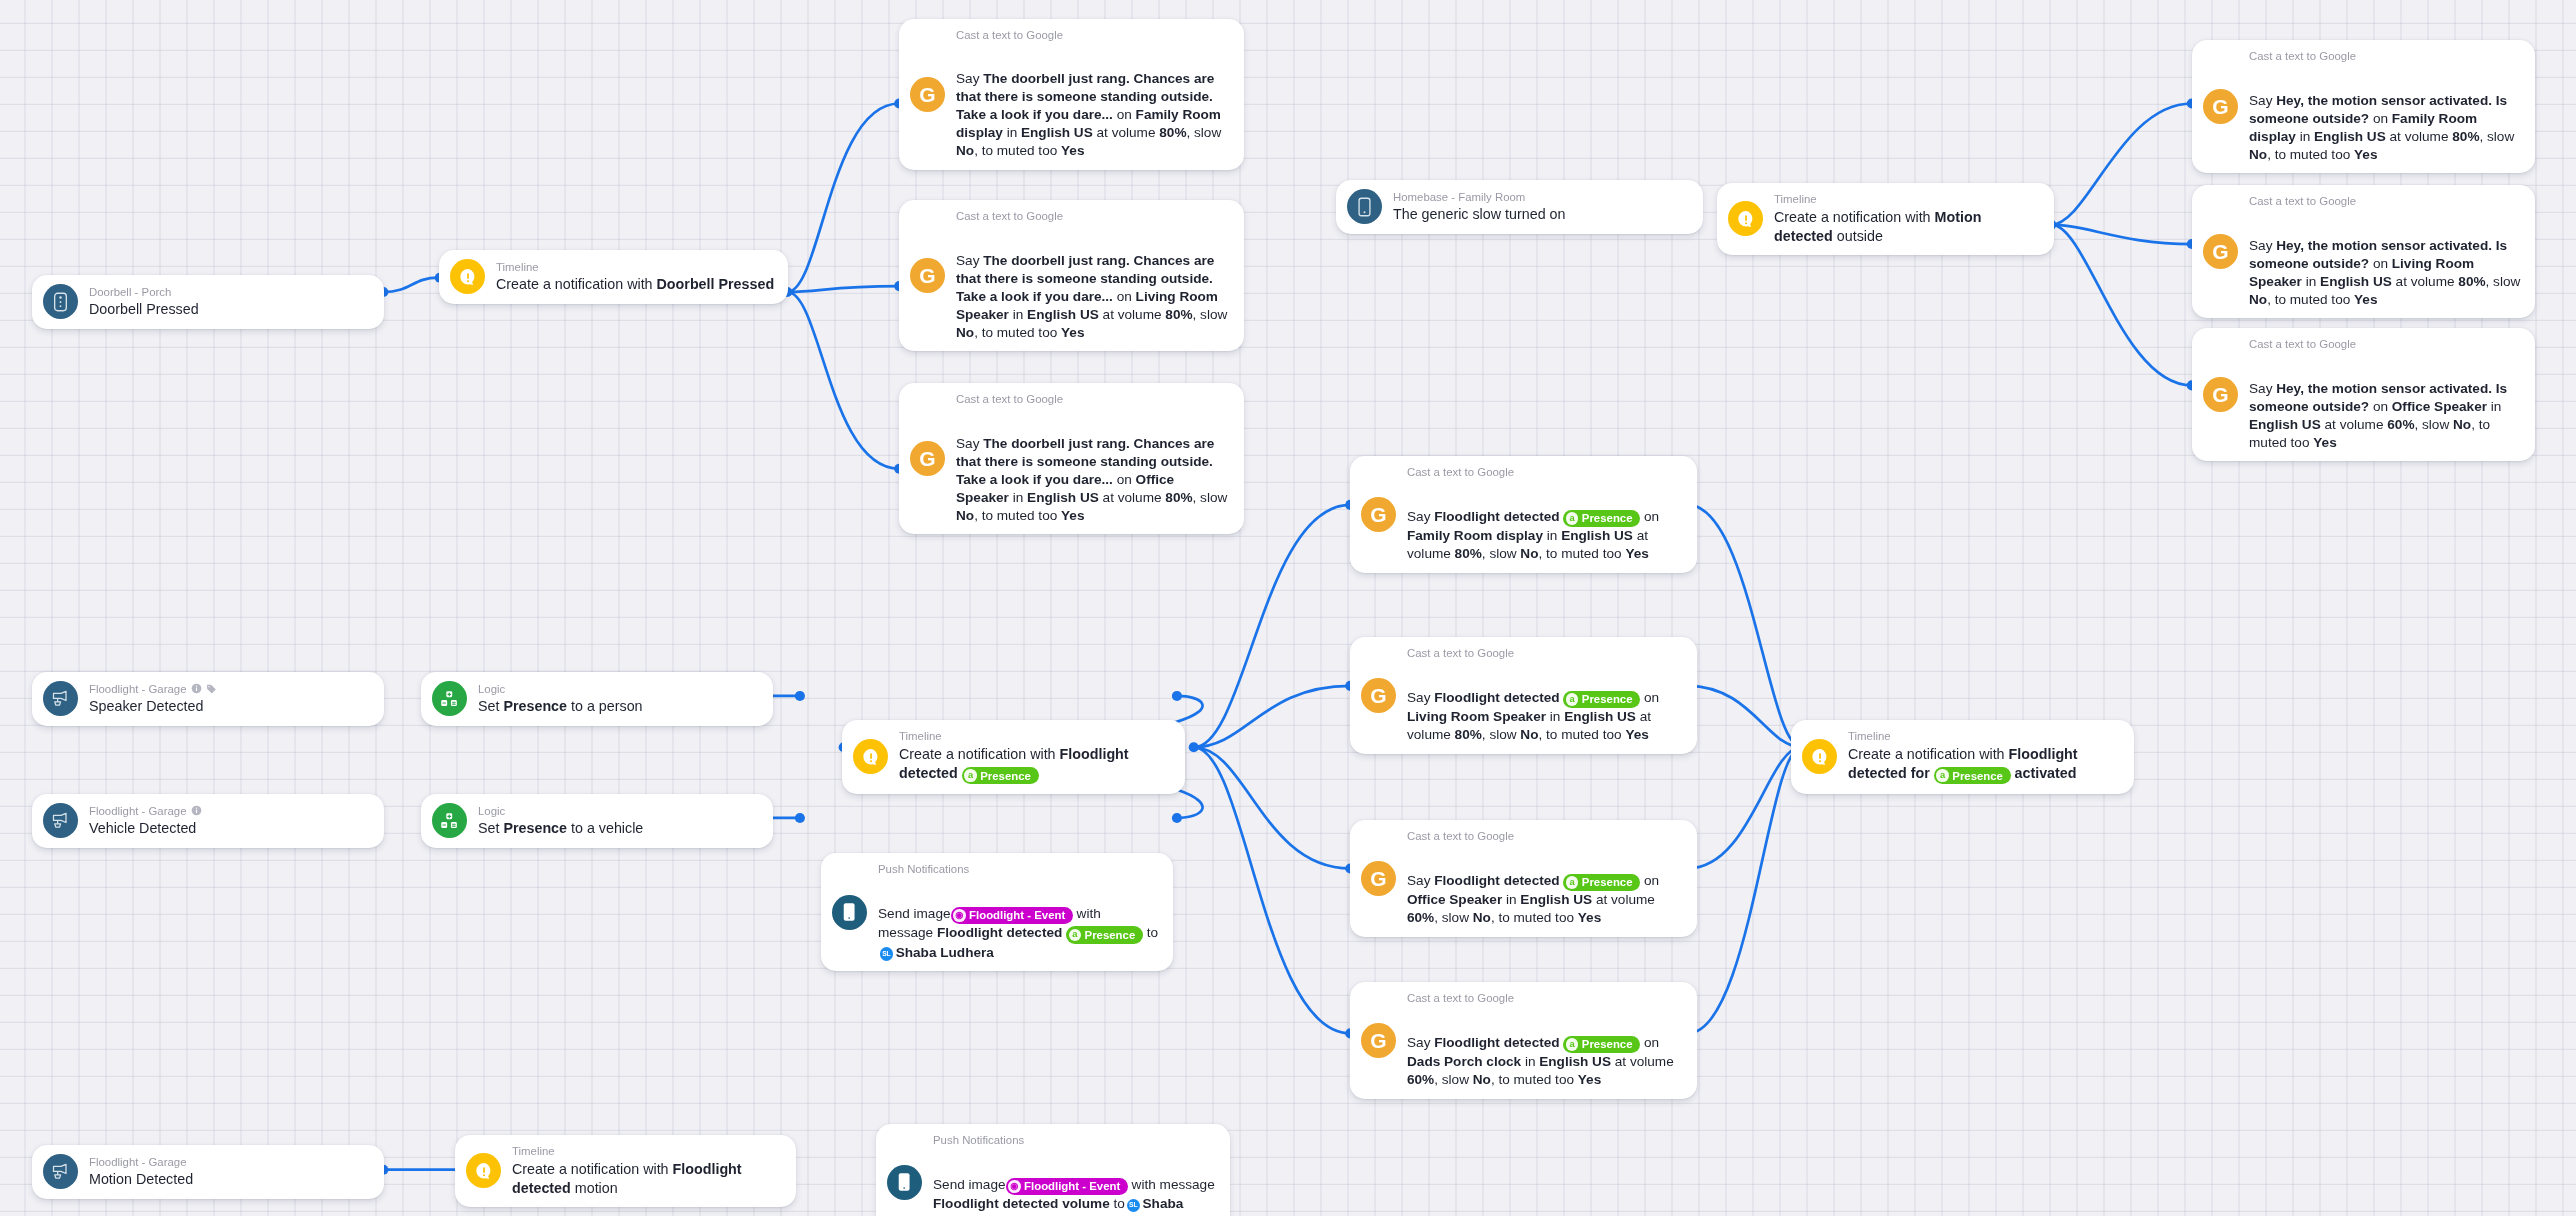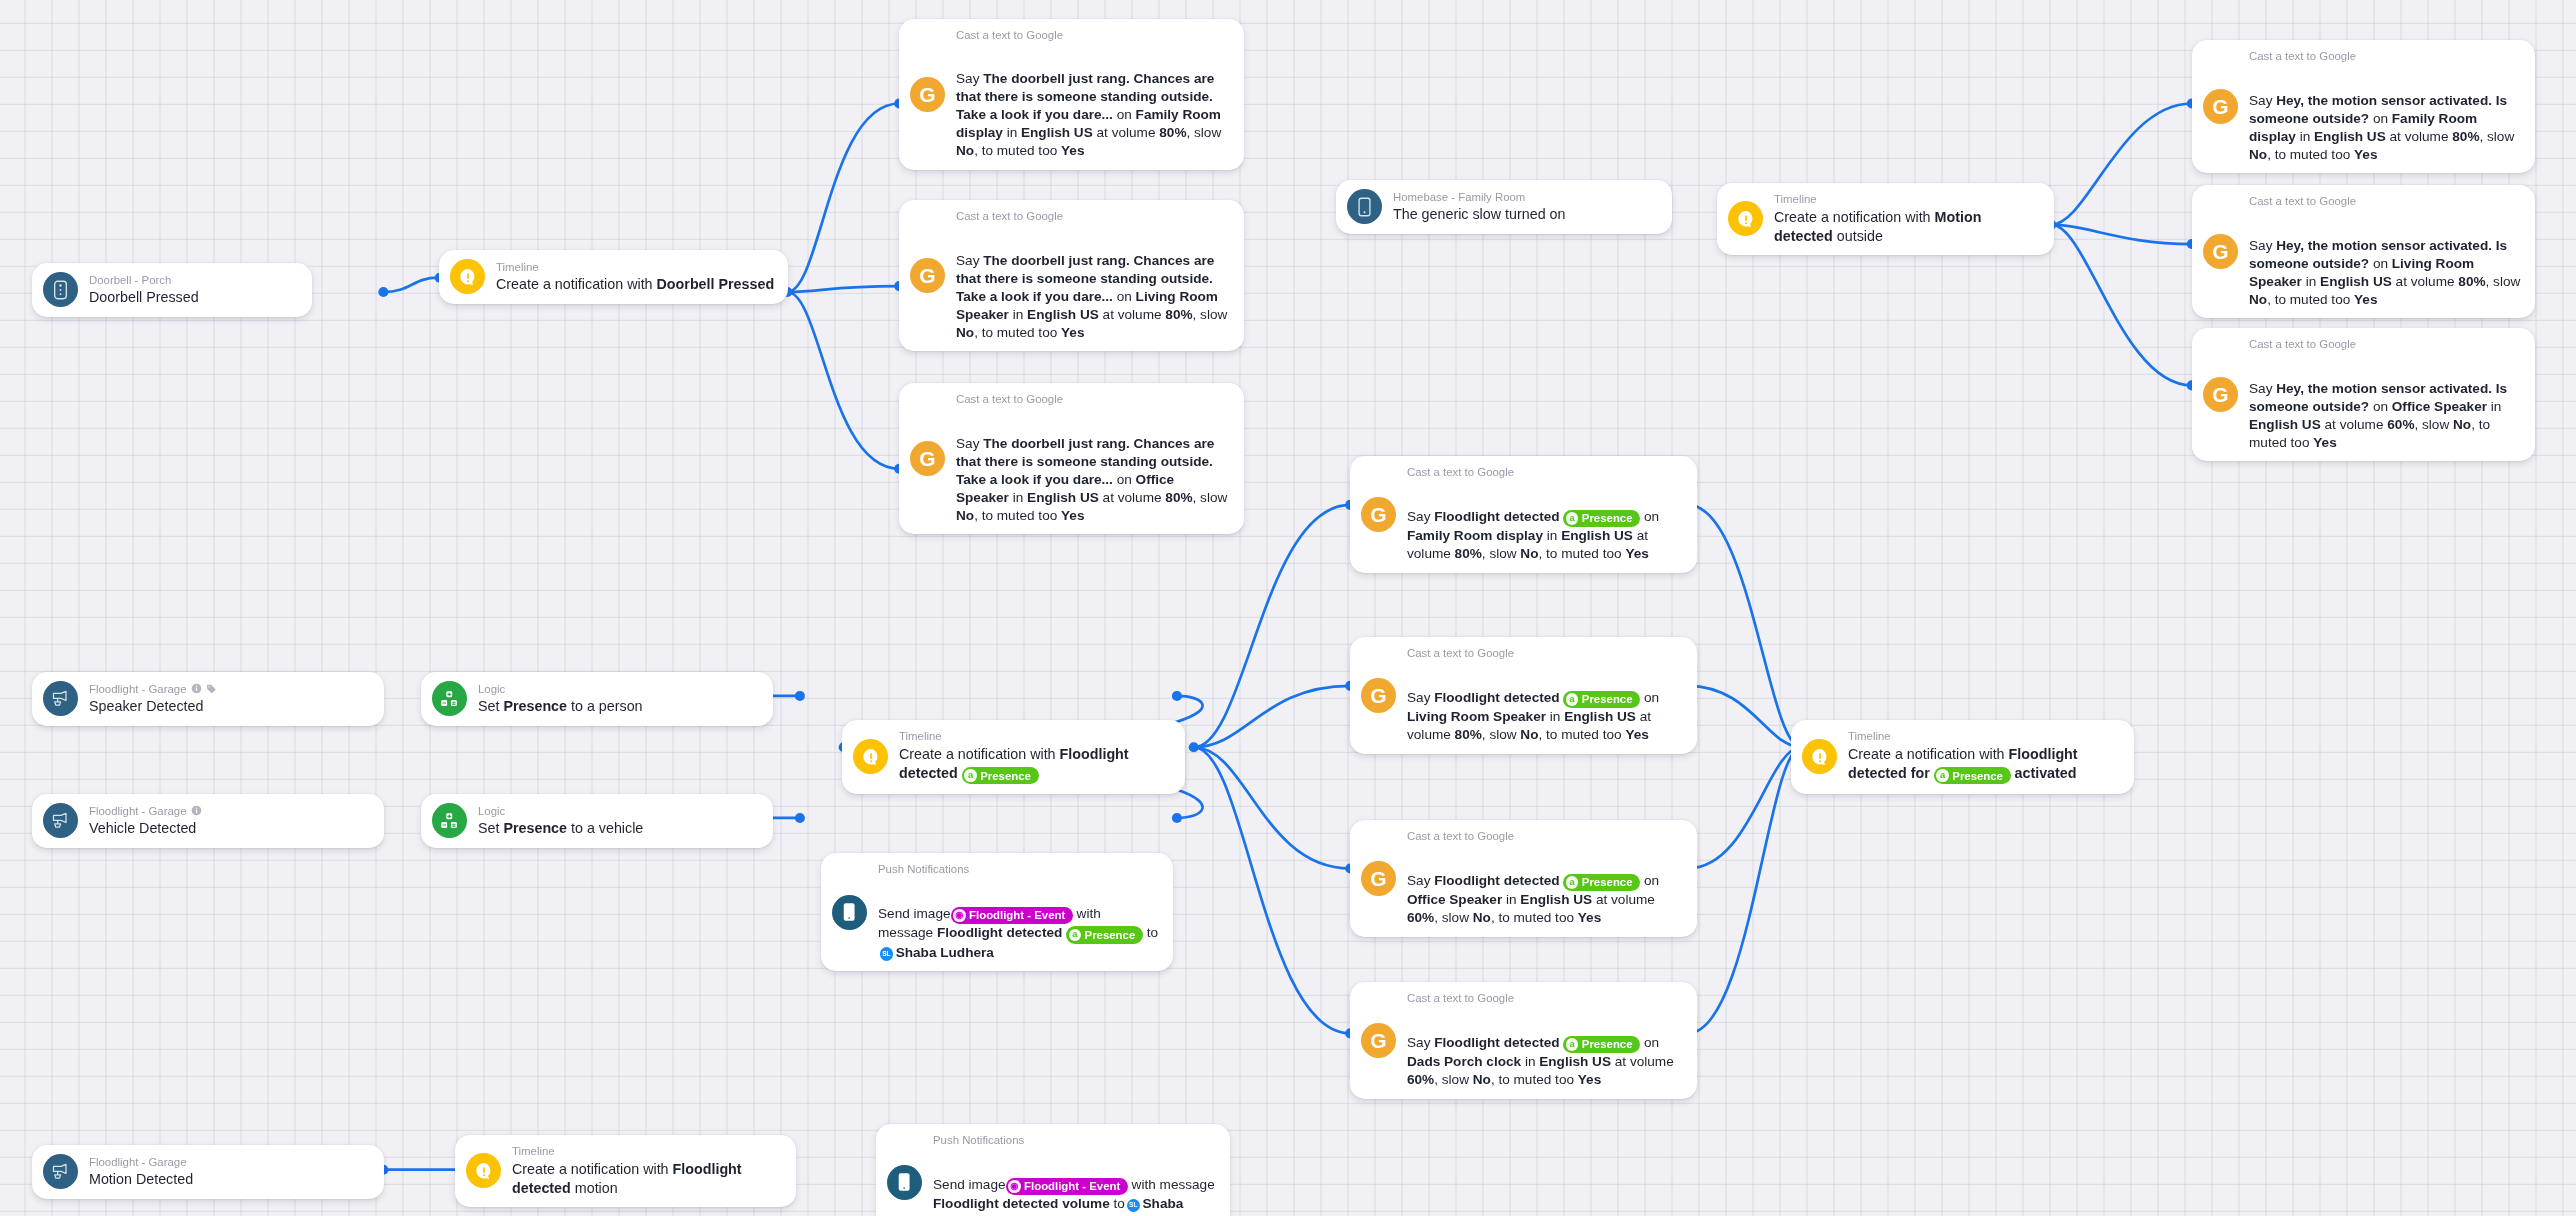--- a/index.html
+++ b/index.html
@@ -129,21 +129,21 @@
     <circle cx="2005" cy="600" r="6"></circle>
       <circle cx="2005" cy="815" r="6"></circle>
     <circle cx="2005" cy="1032" r="6"></circle>
       <circle cx="2005" cy="1228" r="6"></circle>
     <circle cx="2140" cy="888" r="6"></circle>
     <circle cx="455" cy="1390" r="6"></circle>
       <circle cx="562" cy="1390" r="6"></circle>
   </g>
 </svg>
 
-<div class="node" style="left:32px;top:263px;width:280px;">
+<div class="node" style="left:32px;top:275px;width:352px;">
   <div class="node-ico ic-device">
     <svg width="17" height="20" viewBox="0 0 20 24">
         <rect x="3" y="1.5" width="14" height="21" rx="3.5" fill="none" stroke="#d7e2ea" stroke-width="1.6"></rect>
         <circle cx="10" cy="6.5" r="1.5" fill="#d7e2ea"></circle>
         <circle cx="10" cy="12" r="1.1" fill="#d7e2ea"></circle>
         <circle cx="10" cy="17" r="1.1" fill="#d7e2ea"></circle>
       </svg>
   </div>
   <div class="node-body">
     <div class="node-kicker">Doorbell - Porch</div>
@@ -221,21 +221,21 @@
       <span>in</span>
       <b>English US</b>
       <span>at volume</span>
       <b>80%</b><span>, slow</span>
       <b>No</b><span>, to muted too</span>
       <b>Yes</b>
     </div>
   </div>
 </div>
 
-<div class="node" style="left:1336px;top:180px;width:336px;">
+<div class="node" style="left:1336px;top:180px;width:367px;">
   <div class="node-ico ic-device">
     <svg width="15" height="20" viewBox="0 0 18 24">
         <rect x="2.5" y="1.5" width="13" height="21" rx="2.6" fill="none" stroke="#d7e2ea" stroke-width="1.6"></rect>
         <circle cx="9" cy="18.2" r="1.2" fill="#d7e2ea"></circle>
       </svg>
   </div>
   <div class="node-body">
     <div class="node-kicker">Homebase - Family Room</div>
     <div class="node-title">The generic slow turned on</div>
   </div>

